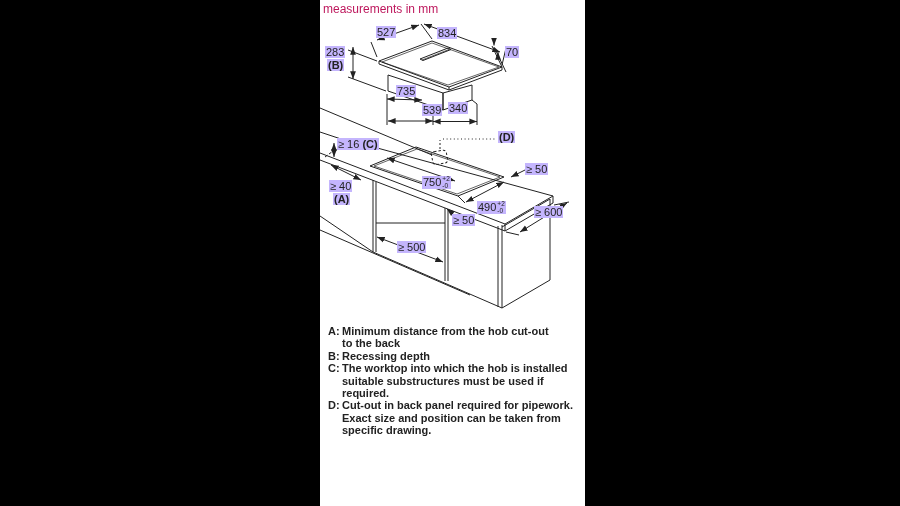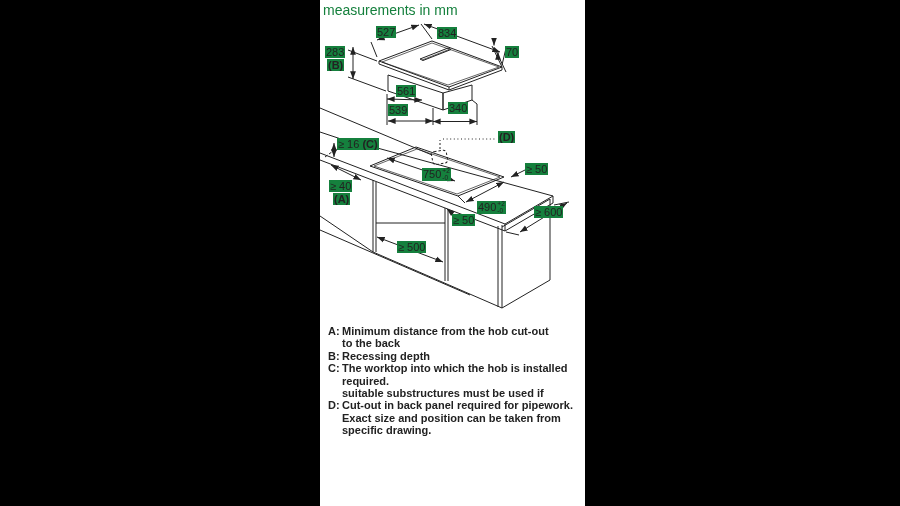--- a/index.html
+++ b/index.html
@@ -4,23 +4,23 @@
 <style>
   html,body{margin:0;padding:0;background:#000;}
   .screen{position:relative;width:900px;height:506px;background:#000;overflow:hidden;
           font-family:"Liberation Sans","DejaVu Sans",sans-serif;color:#222;}
   .bar{position:absolute;top:0;height:506px;background:#000;}
   .bar.left{left:0;width:320px;}
   .bar.right{left:585px;width:315px;}
   .panel{position:absolute;left:320px;top:0;width:265px;height:506px;background:#fff;}
   .drawing-svg{position:absolute;left:0;top:0;}
   .lbl{position:absolute;font-size:11px;line-height:12px;white-space:nowrap;color:#222;
-       background:#15803d;padding:0 1px;}
+       background:#c4b5fd;padding:0 1px;}
   .lbl b{font-weight:700;}
-  .title{position:absolute;left:3px;top:2px;font-size:14px;color:#15803d;white-space:nowrap;text-align:right;}
+  .title{position:absolute;left:3px;top:2px;font-size:12px;color:#be185d;white-space:nowrap;text-align:right;}
   .tolstack{display:inline-flex;flex-direction:column;vertical-align:top;margin-left:1px;
             font-size:6.5px;line-height:6.5px;font-style:normal;}
   .tolstack i{font-style:normal;}
   .legend{position:absolute;left:8px;top:325px;width:254px;font-size:11px;line-height:12.4px;}
   .legend-item{display:flex;}
   .legend-key{font-weight:700;min-width:14px;flex:0 0 auto;}
   .legend-lines div{white-space:nowrap;font-weight:bold;}
 </style>
 </head>
 <body>
@@ -114,29 +114,29 @@
 
         <line x1="57" y1="237" x2="123" y2="262" marker-start="url(#ah)" marker-end="url(#ah)"></line>
       </g>
     </svg>
 
     <span class="lbl" style="left:56px;top:26px">527</span>
     <span class="lbl" style="left:117px;top:27px">834</span>
     <span class="lbl" style="left:185px;top:46px">70</span>
     <span class="lbl" style="left:5px;top:46px">283</span>
     <span class="lbl" style="left:7px;top:59px"><b>(B)</b></span>
-    <span class="lbl" style="left:76px;top:85px">561</span>
-    <span class="lbl" style="left:68px;top:104px">539</span>
+    <span class="lbl" style="left:76px;top:85px">735</span>
+    <span class="lbl" style="left:102px;top:104px">539</span>
     <span class="lbl" style="left:128px;top:102px">340</span>
 
     <span class="lbl" style="left:17px;top:138px"><span>≥ 16</span> <b>(C)</b></span>
     <span class="lbl" style="left:178px;top:131px"><b>(D)</b></span>
     <span class="lbl" style="left:9px;top:180px">≥ 40</span>
     <span class="lbl" style="left:13px;top:193px"><b>(A)</b></span>
-    <span class="lbl" style="left:102px;top:168px"><span>750</span><span class="tolstack">
+    <span class="lbl" style="left:102px;top:176px"><span>750</span><span class="tolstack">
           <i>+2</i>
           <i>-0</i>
         </span></span>
     <span class="lbl" style="left:157px;top:201px"><span>490</span><span class="tolstack">
           <i>+2</i>
           <i>-0</i>
         </span></span>
     <span class="lbl" style="left:205px;top:163px">≥ 50</span>
     <span class="lbl" style="left:214px;top:206px">≥ 600</span>
     <span class="lbl" style="left:132px;top:214px">≥ 50</span>
@@ -153,22 +153,22 @@
       <div class="legend-item">
         <span class="legend-key">B:</span>
         <span class="legend-lines">
           <div>Recessing depth</div>
         </span>
       </div>
       <div class="legend-item">
         <span class="legend-key">C:</span>
         <span class="legend-lines">
           <div>The worktop into which the hob is installed</div>
+          <div>suitable substructures must be used if</div>
           <div>required.</div>
-          <div>suitable substructures must be used if</div>
         </span>
       </div>
       <div class="legend-item">
         <span class="legend-key">D:</span>
         <span class="legend-lines">
           <div>Cut-out in back panel required for pipework.</div>
           <div>Exact size and position can be taken from</div>
           <div>specific drawing.</div>
         </span>
       </div>

